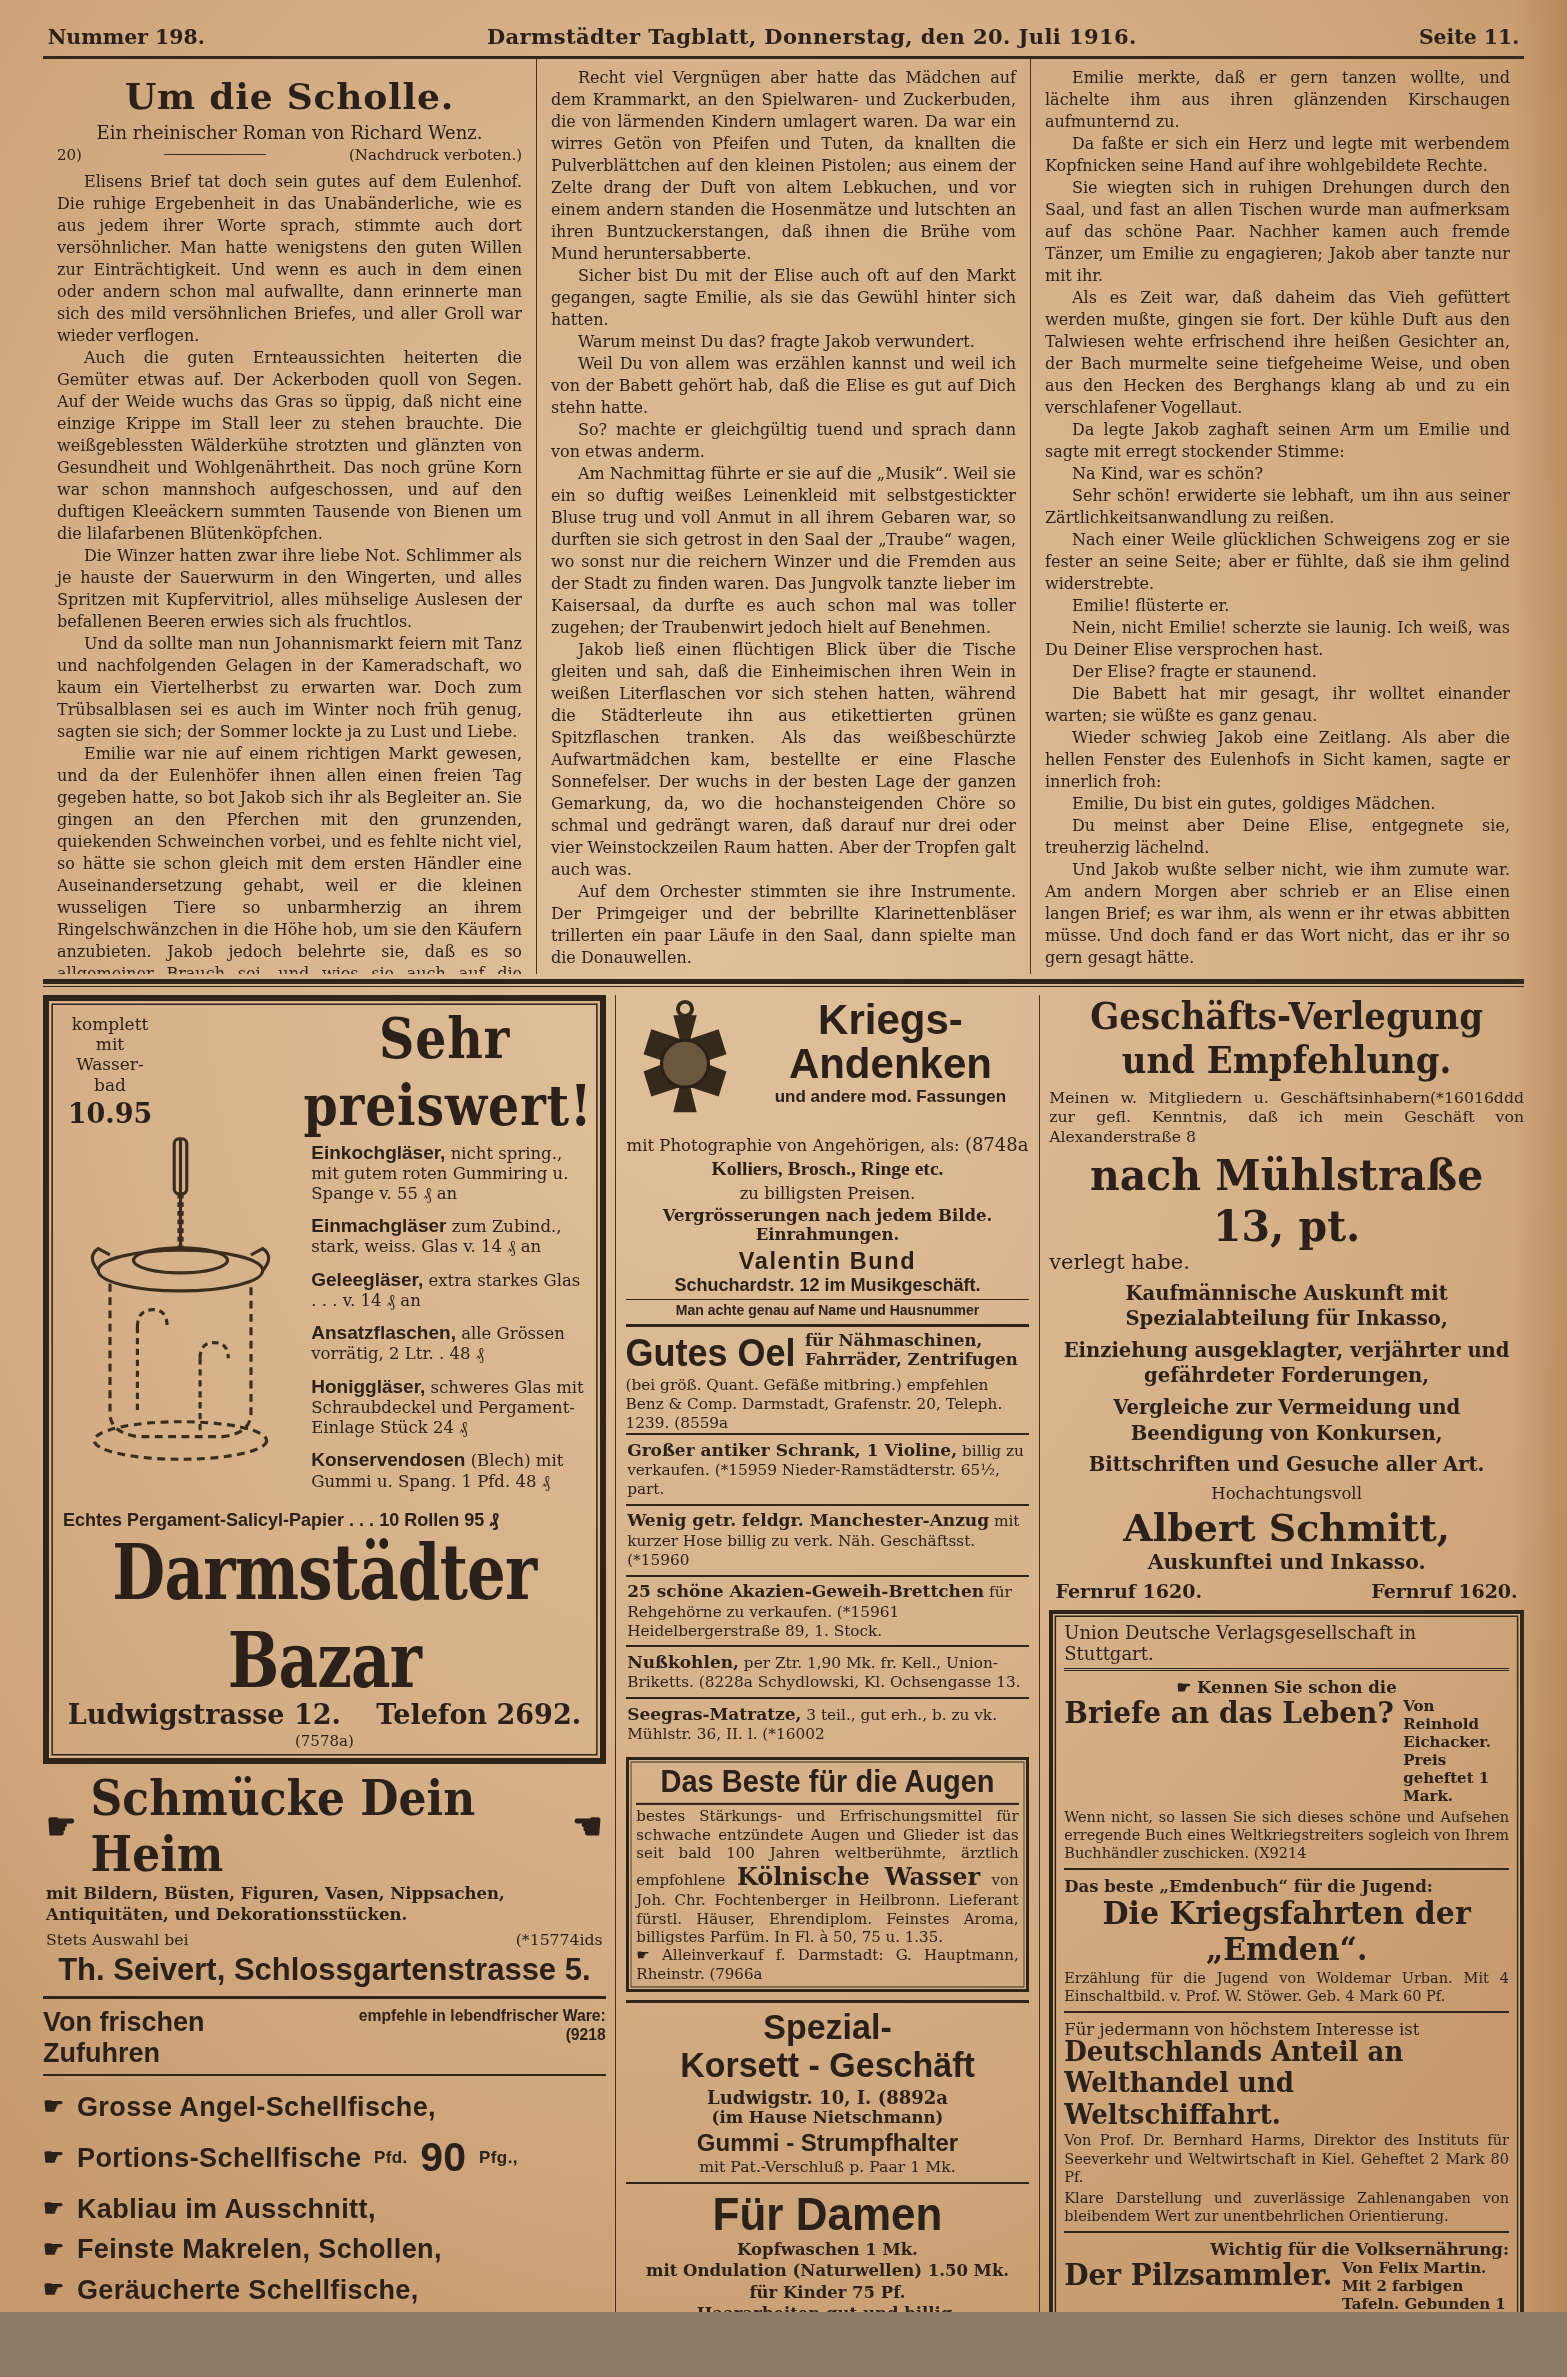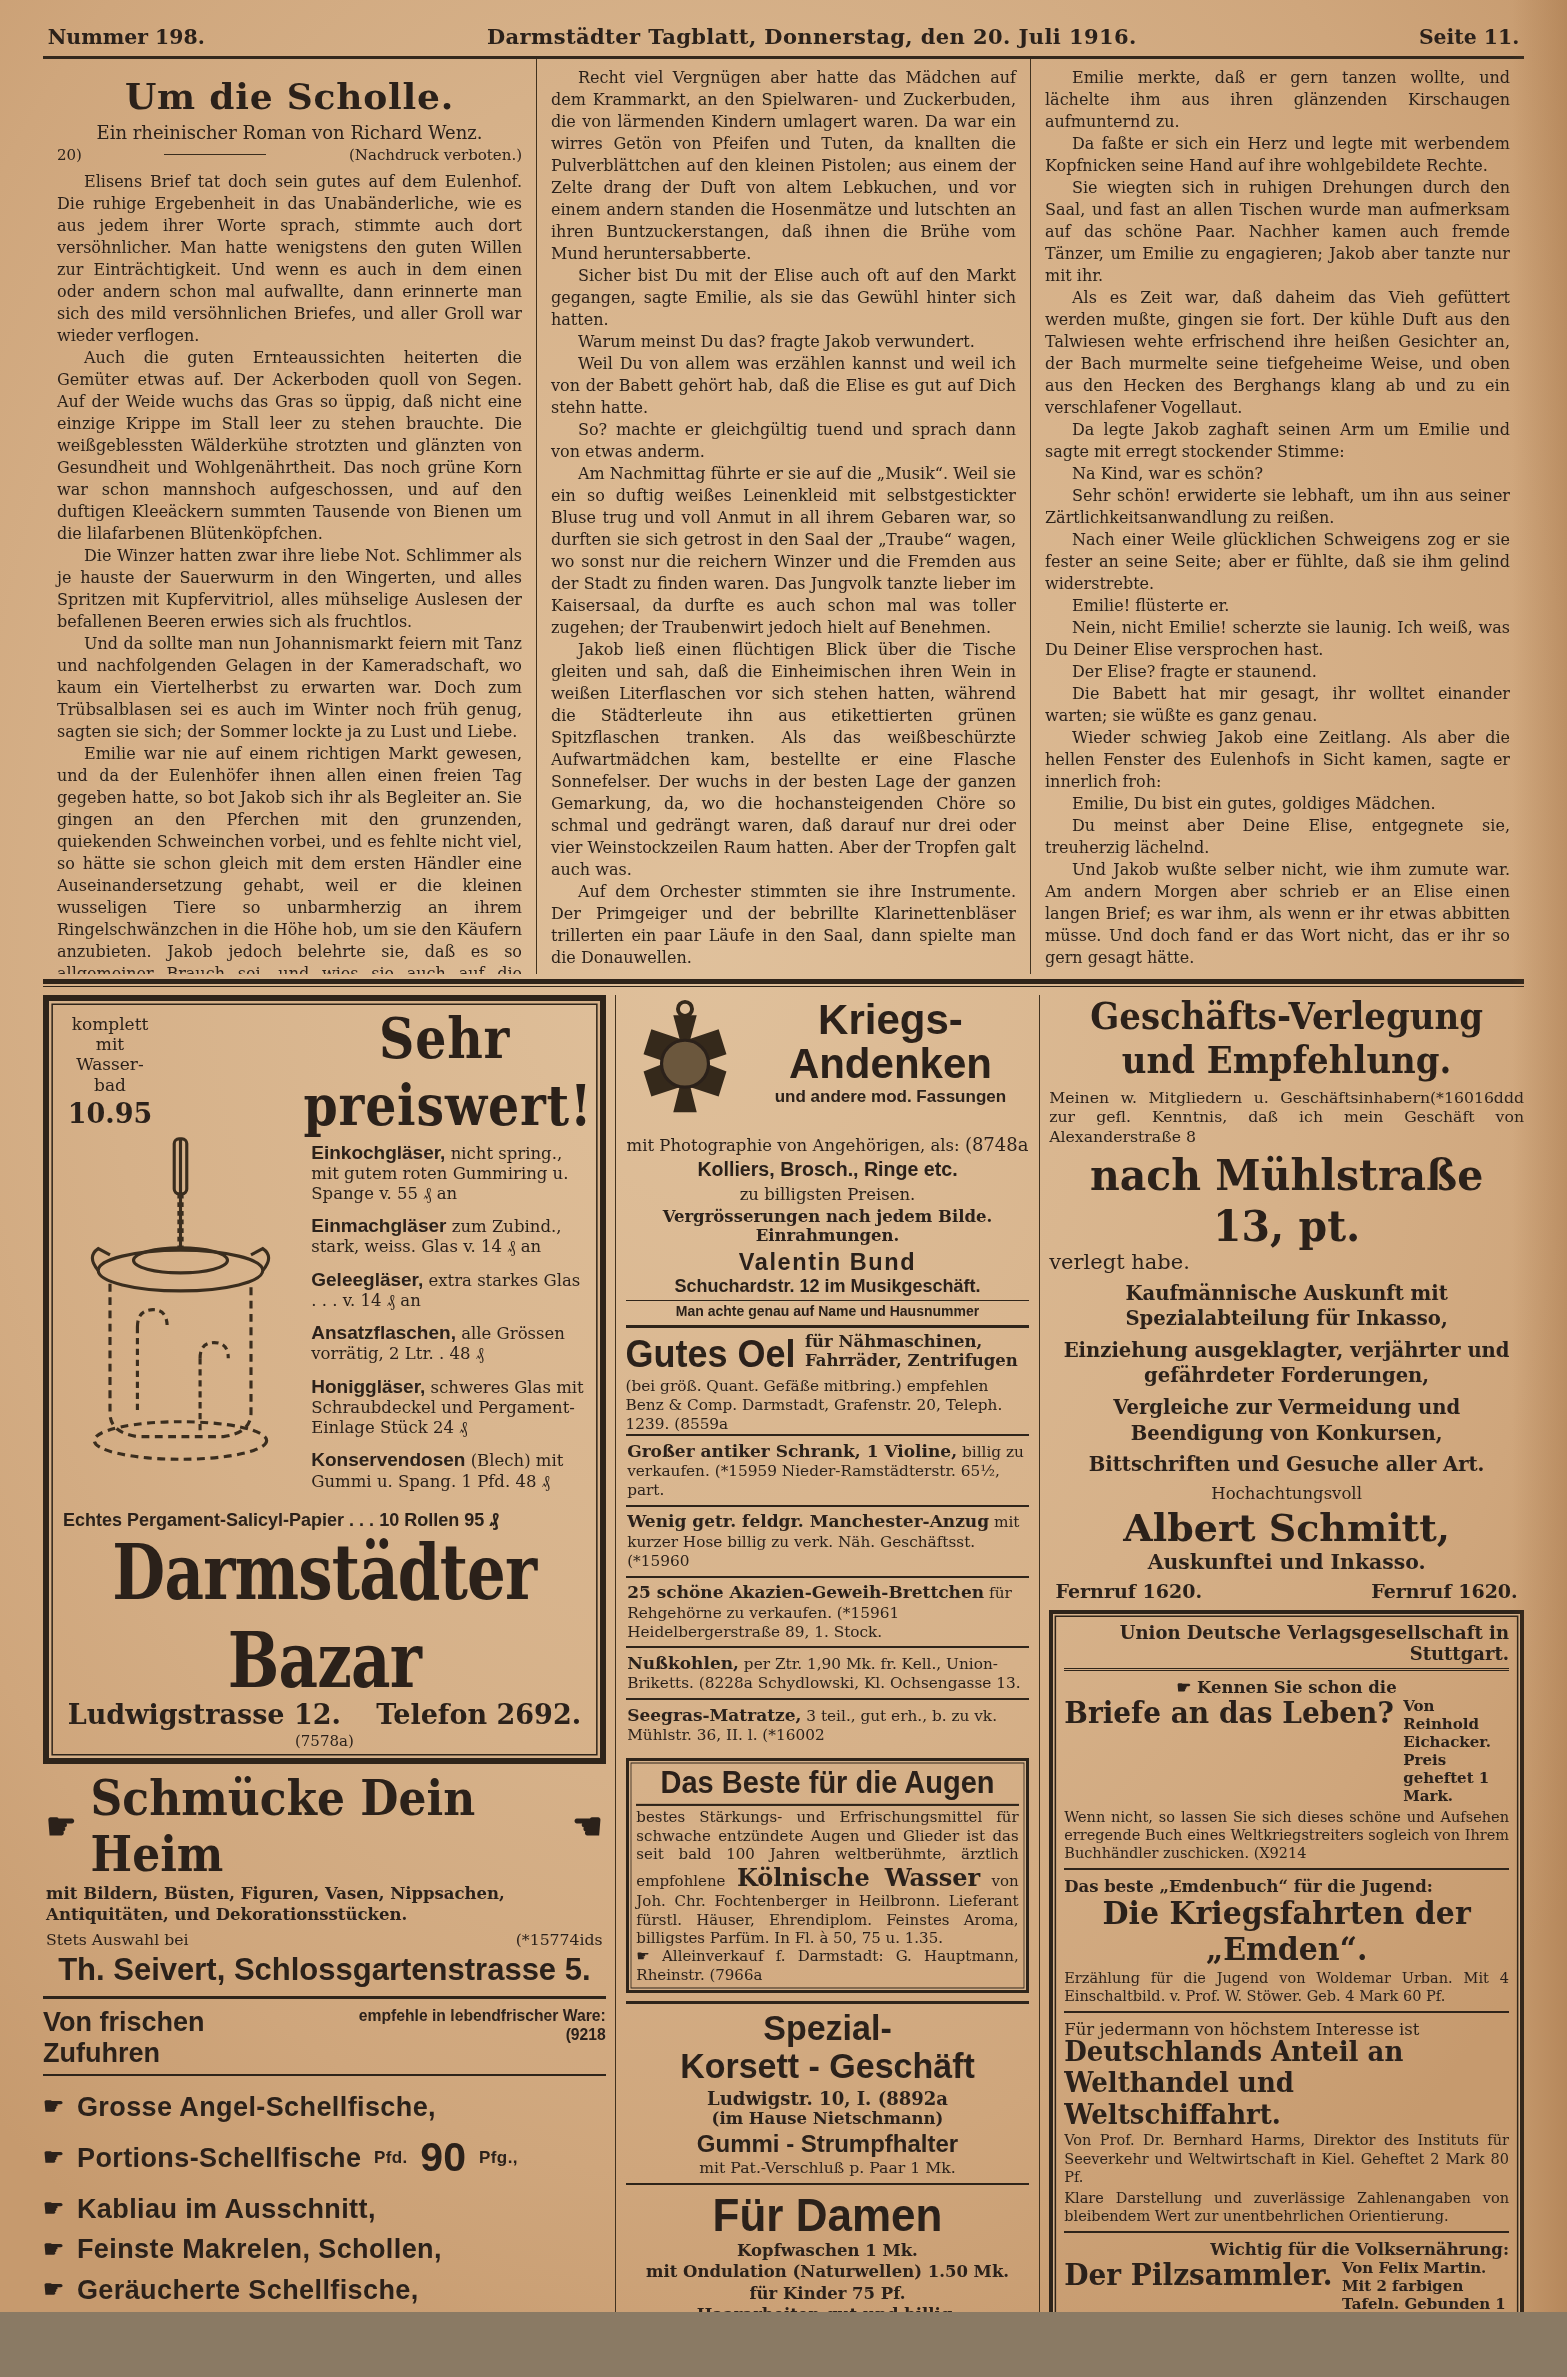--- a/index.html
+++ b/index.html
@@ -66,21 +66,21 @@
   .fish .price-unit{font-size:17px;}
   .fish .price{font-size:41px;}
   .fert-name{font-size:50px;font-weight:bold;text-align:center;margin:7.8px 0 1.6px 0;transform:scaleY(1.15);letter-spacing:-0.8px;}
   
   .kriegs{padding-top:3.1px;}
   .kriegs-top{display:flex;gap:7.8px;align-items:flex-start;}
   .kriegs-h{font-size:42px;font-weight:bold;font-family:"Liberation Sans", sans-serif;line-height:1.05;text-align:center;flex:1;}
   .k-sub{text-align:center;font-size:17px;font-weight:bold;line-height:1.25;}
   .k-line{text-align:center;font-size:16.5px;margin-top:3.1px;}
   .k-ref{font-size:18px;}
-  .k-bold{text-align:center;font-size:19.6px;font-weight:bold;font-family:Liberation Sans, sans-serif;margin-top:3.1px;}
+  .k-bold{text-align:center;font-size:19.6px;font-weight:bold;font-family:Liberation Serif, serif;margin-top:3.1px;}
   .k-name{text-align:center;font-size:23.5px;font-weight:bold;font-family:"Liberation Sans", sans-serif;margin-top:4.7px;letter-spacing:1.6px;}
   .k-addr{text-align:center;font-size:18px;font-weight:bold;font-family:"Liberation Sans", sans-serif;}
   .k-note{text-align:center;font-size:14px;font-weight:bold;font-family:"Liberation Sans", sans-serif;border-top:1.6px solid #2e241a;margin-top:3.1px;padding-top:1.6px;}
   .oel{border-top:3.1px solid #2e241a;margin-top:6.3px;padding-top:4.7px;}
   .oel-top{display:flex;gap:9.4px;align-items:flex-start;}
   .oel-h{font-size:36px;font-weight:bold;font-family:"Liberation Sans", sans-serif;white-space:nowrap;transform:scaleY(1.1);}
   .oel-r{font-size:16.5px;font-weight:bold;line-height:1.15;}
   .oel-rest{font-size:15.3px;line-height:1.25;margin-top:1.6px;}
   .clf{border-top:2px solid #2e241a;font-size:15.3px;line-height:1.25;padding:4.7px 1.6px;}
   .clf b{font-size:17px;}
@@ -104,21 +104,21 @@
   .schmitt-l1{font-size:15.7px;line-height:1.25;margin-top:9.4px;text-align:justify;}
   .schmitt-ref{float:right;}
   .schmitt-big{font-size:41px;font-weight:bold;text-align:center;margin:6.3px 0 1.6px 0;transform:scaleY(1.05);}
   .schmitt-l2{font-size:21px;}
   .schmitt-c{font-size:19.6px;font-weight:bold;text-align:center;line-height:1.3;margin-top:6.3px;}
   .schmitt-hoch{font-size:16.5px;text-align:center;margin-top:6.3px;}
   .schmitt-name{font-size:38px;font-weight:bold;text-align:center;margin-top:1.6px;}
   .schmitt-sub{font-size:20.4px;font-weight:bold;text-align:center;}
   .schmitt-tel{display:flex;justify-content:space-between;font-size:19px;font-weight:bold;margin:6.3px 6.3px 7.8px 6.3px;}
   .union{border:4.7px solid #2e241a;box-shadow:inset 0 0 0 1.6px #d6b189,inset 0 0 0 3.1px #2e241a;padding:7.8px 11px;}
-  .union-h{text-align:right;font-size:18px;font-weight:bold;border-bottom:3.1px double #2e241a;padding-bottom:4.7px;}
+  .union-h{text-align:left;font-size:18px;font-weight:normal;border-bottom:3.1px double #2e241a;padding-bottom:4.7px;}
   .usec{border-bottom:2.4px solid #2e241a;padding:6.3px 0;}
   .usec:last-child{border-bottom:none;}
   .u-intro{text-align:center;font-size:16.5px;font-weight:bold;}
   .u-row{display:flex;gap:9.4px;align-items:flex-start;}
   .u-title{font-size:28px;font-weight:bold;transform:scaleY(1.05);white-space:nowrap;}
   .u-author{font-size:15px;font-weight:bold;line-height:1.2;}
   .u-body{font-size:14.5px;line-height:1.25;text-align:justify;margin-top:3.1px;}
   .u-title2{font-size:30px;font-weight:bold;text-align:center;transform:scaleY(1.05);}
   .u-title3{font-size:26px;font-weight:bold;line-height:1.15;transform:scaleY(1.05);}
   .u-footer{text-align:center;font-size:16.5px;padding-top:6.3px;}

